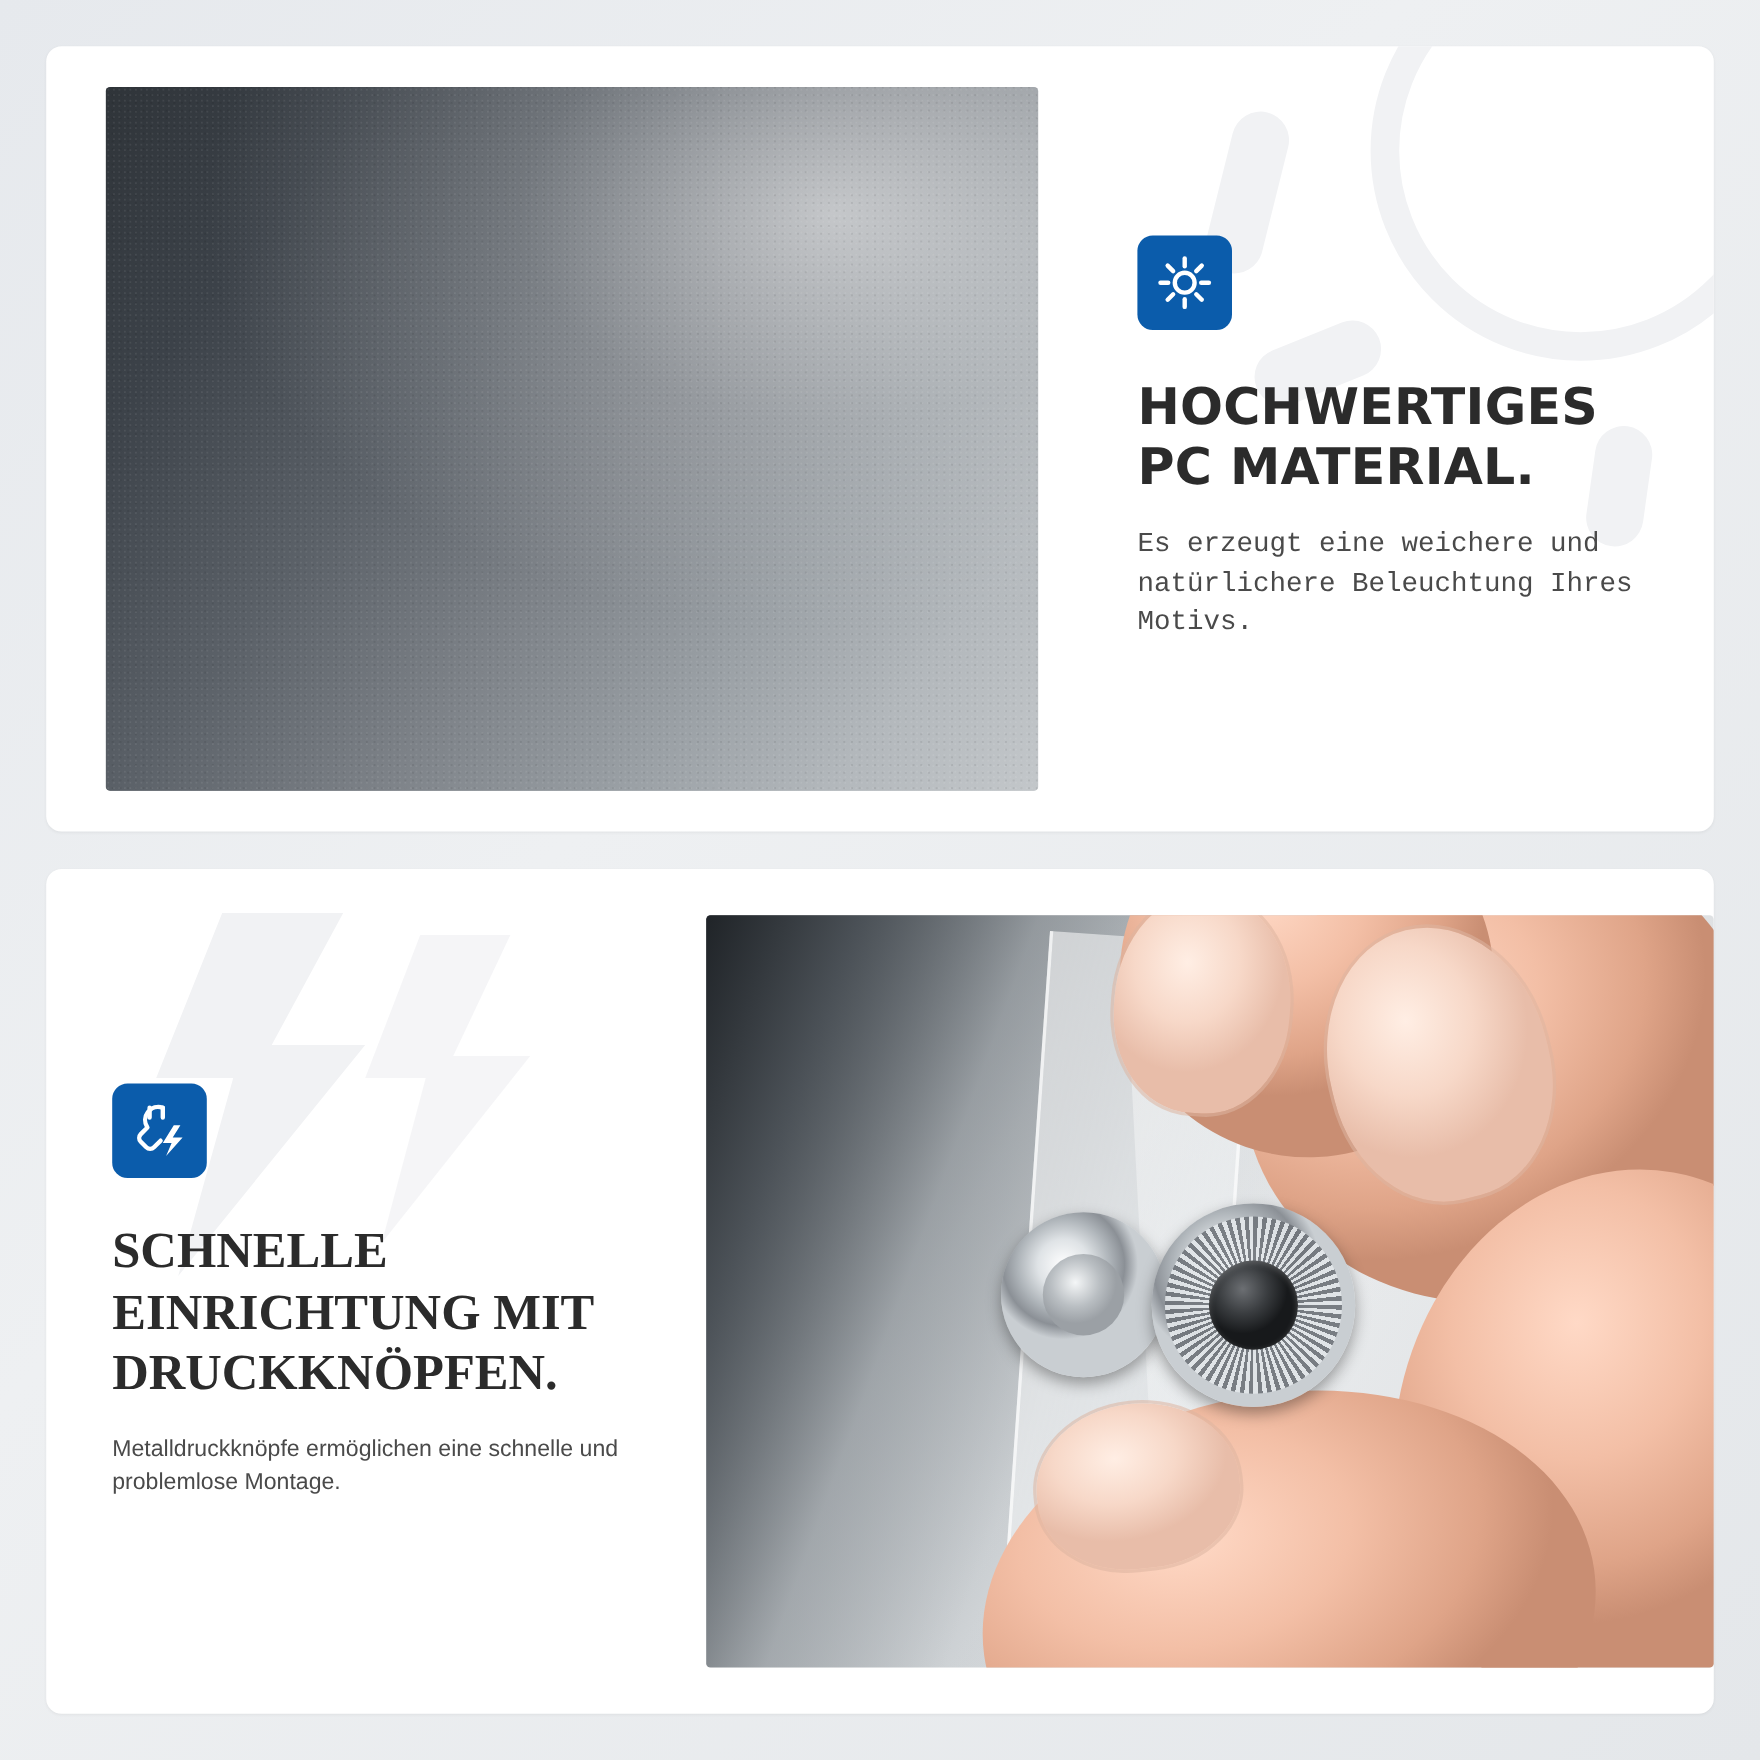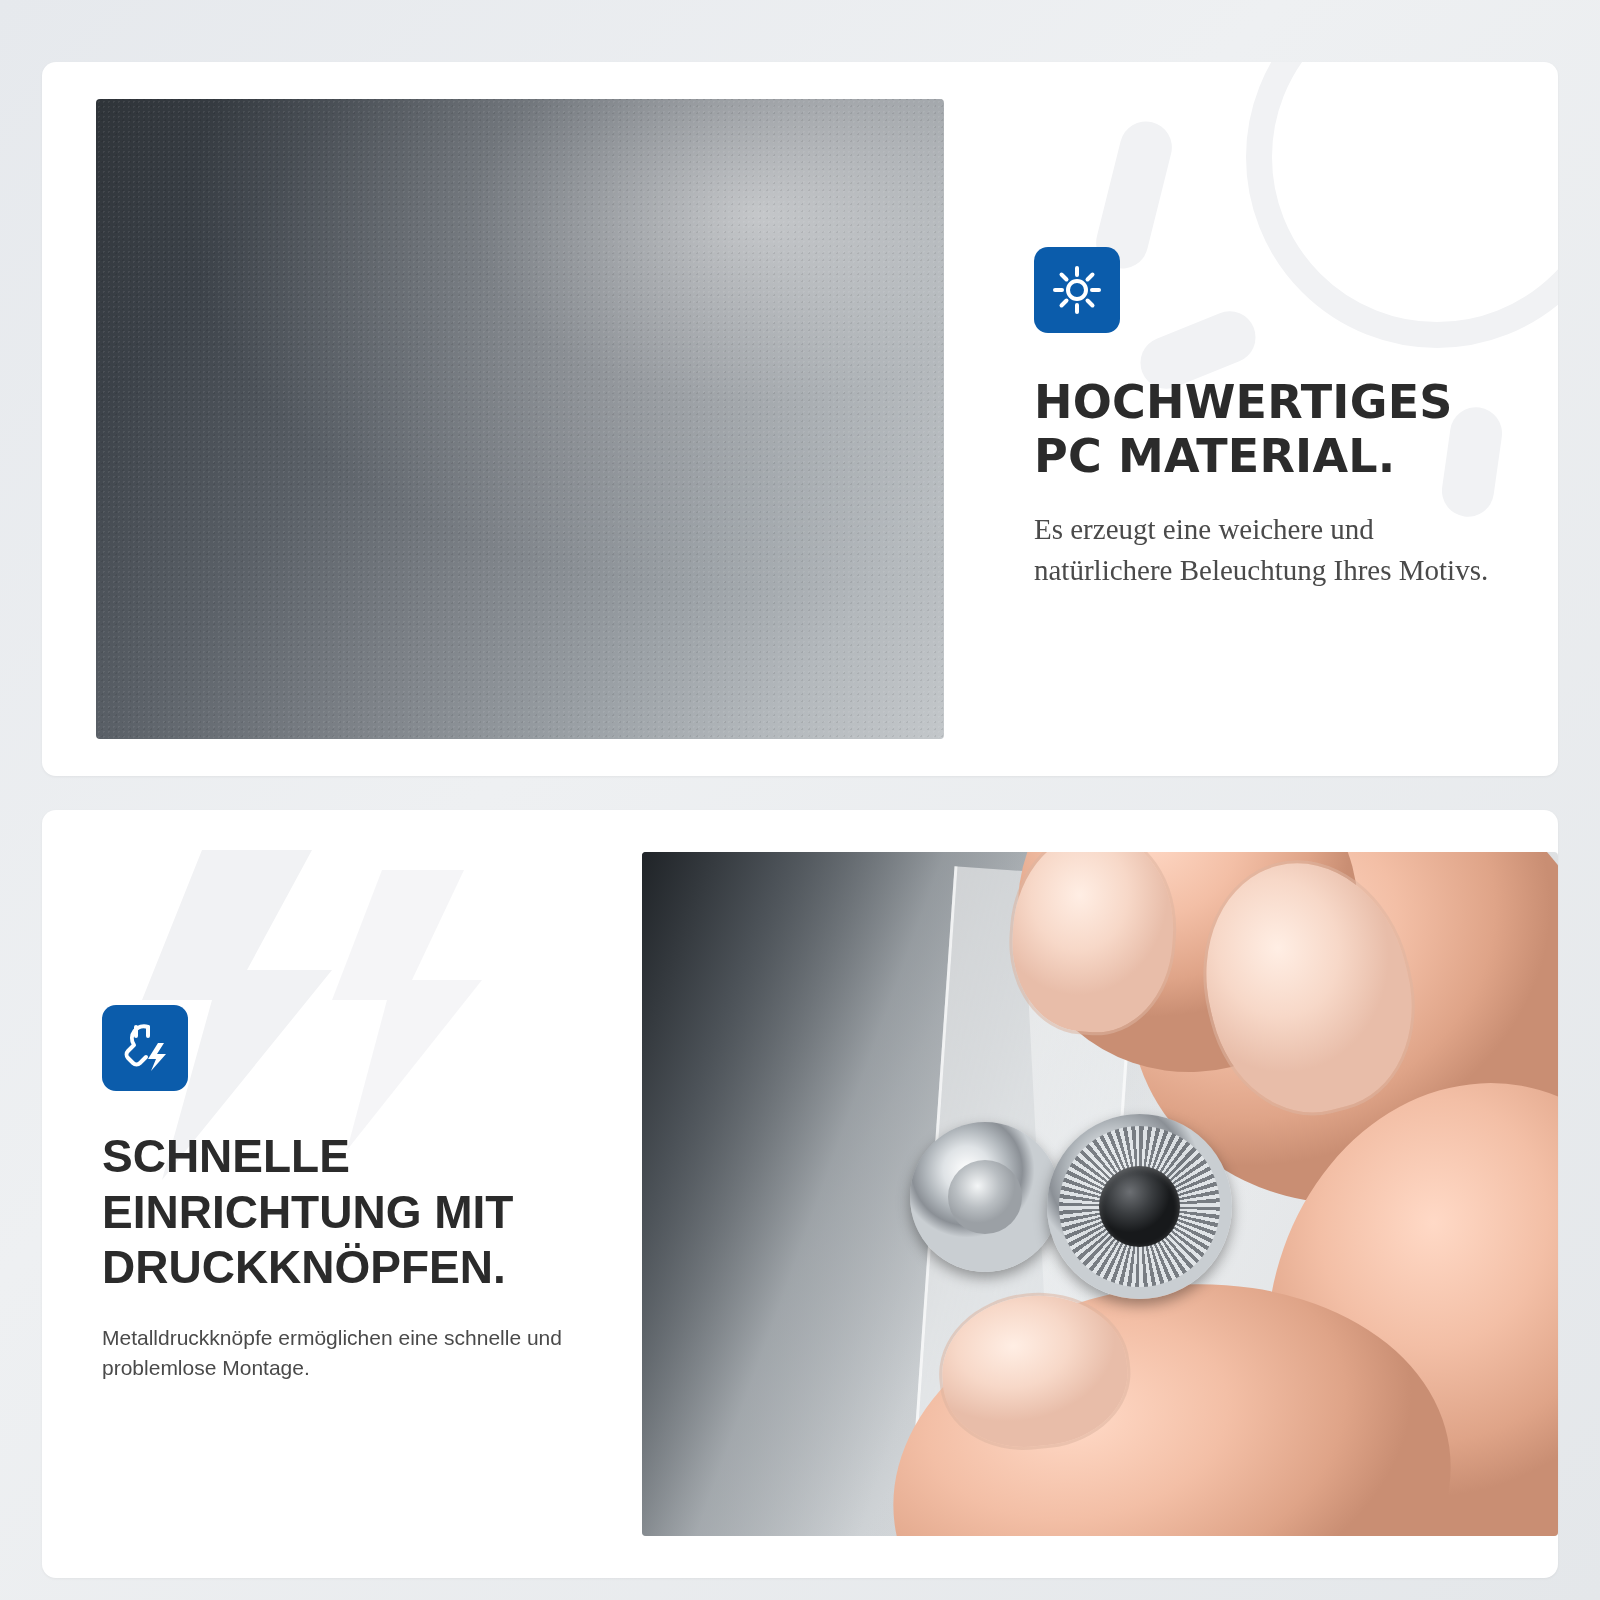--- a/index.html
+++ b/index.html
@@ -13,21 +13,21 @@
     font-family: "Liberation Sans", sans-serif;
     overflow: hidden;
   }
 
   .page {
     position: relative;
     width: 1600px;
     height: 1600px;
     background: linear-gradient(135deg, #e6e9ed 0%, #eef0f2 40%, #e4e7ea 100%);
     box-sizing: border-box;
-    padding: 62px 42px;
+    padding: 42px 42px;
     display: flex;
     flex-direction: column;
     gap: 34px;
   }
 
   .panel {
     position: relative;
     background: #ffffff;
     border-radius: 14px;
     overflow: hidden;
@@ -147,40 +147,40 @@
     line-height: 1.18;
     font-weight: bold;
     letter-spacing: 0.2px;
     color: #2b2b2b;
     font-family: "DejaVu Sans", sans-serif;
     text-transform: uppercase;
   }
 
   .subtext {
     margin: 26px 0 0 0;
-    font-size: 29px;
+    font-size: 25px;
     line-height: 1.42;
     color: #4a4a4a;
-    font-family: Liberation Serif, serif;
+    font-family: Liberation Mono, monospace;
   }
 
   
   .bottom-text {
     position: relative;
     z-index: 3;
     margin-left: 60px;
     width: 520px;
   }
   .headline-b {
     margin: 38px 0 0 0;
     font-size: 46px;
     line-height: 1.2;
     font-weight: bold;
     color: #2b2b2b;
-    font-family: Liberation Sans, sans-serif;
+    font-family: Liberation Serif, serif;
     text-transform: uppercase;
   }
   .subtext-b {
     margin: 28px 0 0 0;
     font-size: 21px;
     line-height: 1.42;
     color: #4a4a4a;
   }
 
   .img-snap {

